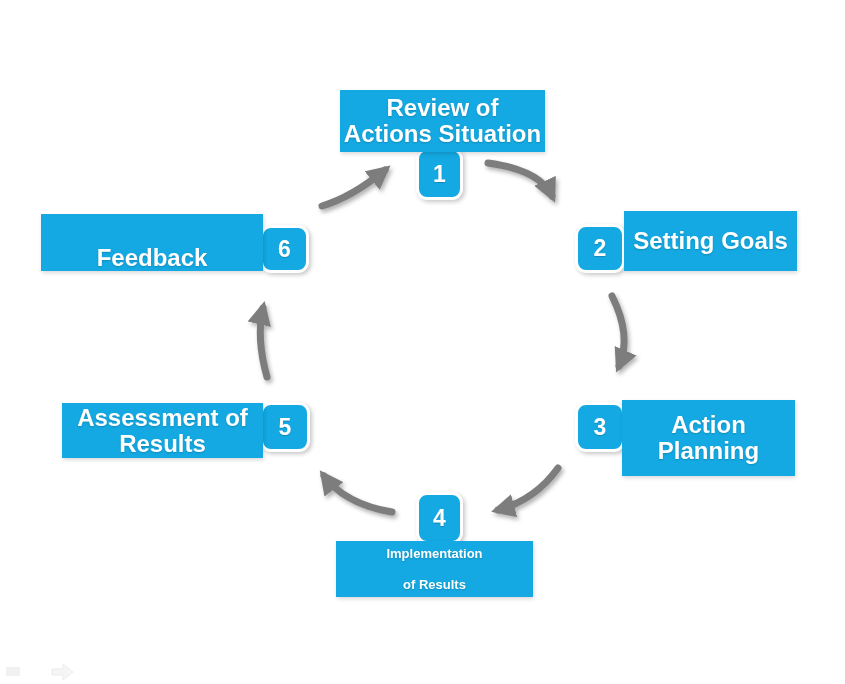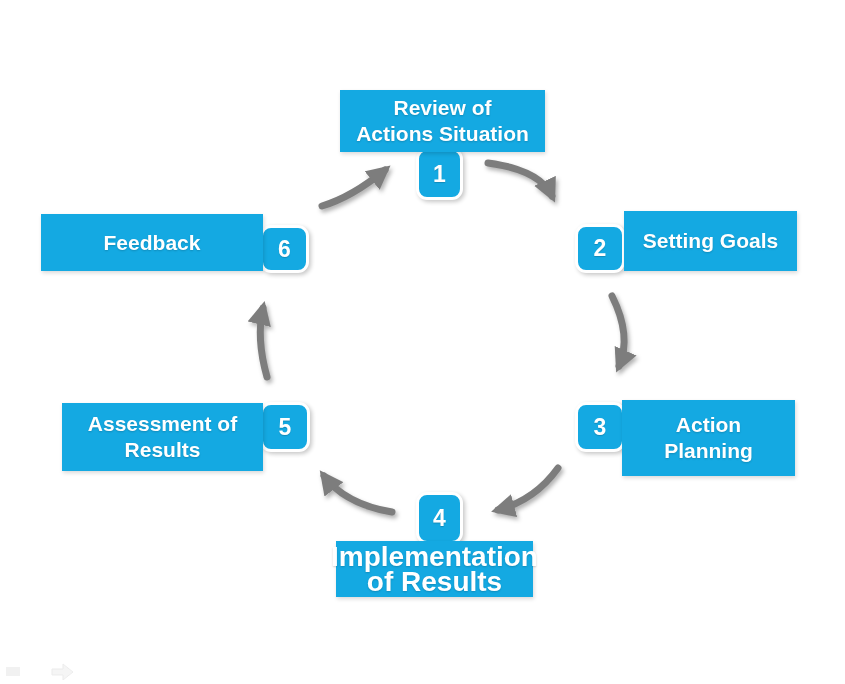--- a/index.html
+++ b/index.html
@@ -37,38 +37,38 @@
     justify-content: center;
     box-shadow: 2px 2px 4px rgba(0,0,0,0.22);
     text-shadow: 0 1px 1px rgba(0,0,0,0.18);
   }
   .box {
     position: absolute;
     z-index: 2;
     background: #14a9e2;
     color: #ffffff;
     font-weight: 700;
-    font-size: 21px;
+    font-size: 24px;
     line-height: 26px;
     display: flex;
     flex-direction: column;
     align-items: center;
     justify-content: center;
     text-align: center;
     box-shadow: 1px 2px 4px rgba(0,0,0,0.15);
     text-shadow: 0 1px 2px rgba(0,0,0,0.18);
   }
   .box .line:empty { display: none; }
   
   .b1 { left: 340px; top:  90px; width: 205px; height: 62px; }
   .b2 { left: 624px; top: 211px; width: 173px; height: 60px; }
   .b3 { left: 622px; top: 400px; width: 173px; height: 76px; }
-  .b4 { left: 336px; top: 541px; width: 197px; height: 56px; font-size: 28px; line-height: 25px; }
-  .b5 { left:  62px; top: 403px; width: 201px; height: 68px; }
-  .b6 { left:  41px; top: 214px; width: 222px; height: 57px; }
+  .b4 { left: 336px; top: 541px; width: 197px; height: 56px; font-size: 13px; line-height: 25px; justify-content: space-between; }
+  .b5 { left:  62px; top: 403px; width: 201px; height: 55px; }
+  .b6 { left:  41px; top: 214px; width: 222px; height: 57px; justify-content: flex-end; }
   
   .n1 { left: 416px; top: 148px; width: 47px; height: 52px; }
   .n2 { left: 575px; top: 224px; width: 50px; height: 49px; }
   .n3 { left: 575px; top: 402px; width: 50px; height: 50px; }
   .n4 { left: 416px; top: 492px; width: 47px; height: 52px; }
   .n5 { left: 260px; top: 402px; width: 50px; height: 50px; }
   .n6 { left: 260px; top: 225px; width: 49px; height: 48px; }
   
   .wm {
     position: absolute;

